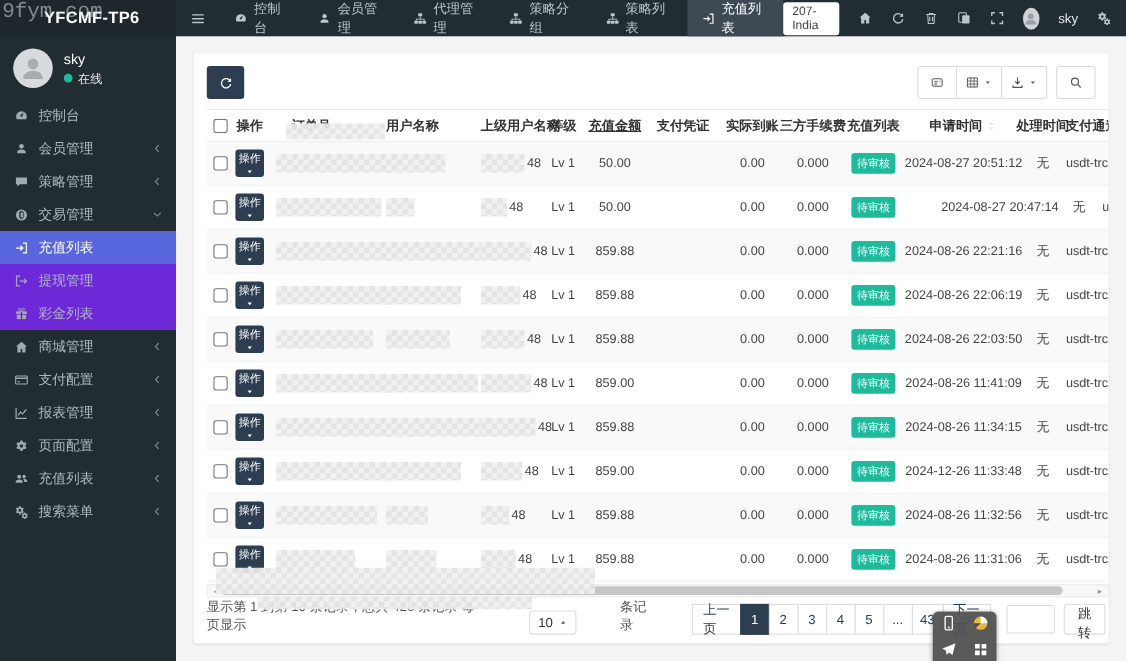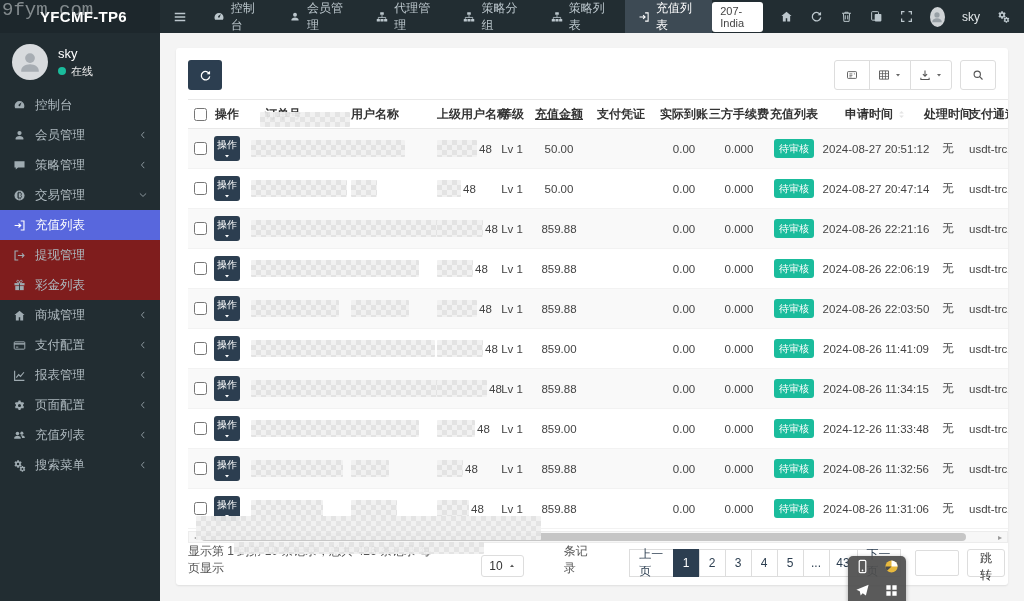--- a/index.html
+++ b/index.html
@@ -21,21 +21,21 @@
   .ustatus{color:#ececec;font-size:11px;display:flex;align-items:center;gap:5px;}
   .dot{width:8px;height:8px;border-radius:50%;background:#1abc9c;display:inline-block;}
   .sb-search{margin:6px 12px 12px;background:#3a4d55;border-radius:14px;height:26px;display:flex;
     align-items:center;padding:0 10px;color:#90a4ae;}
   .sb-search input{flex:1;background:transparent;border:none;outline:none;color:#cfd8dc;font-size:12px;width:90px;}
   .sb-search input::placeholder{color:#8fa3ad;}
   .menu{margin-top:2px;}
   .mi{height:30px;display:flex;align-items:center;gap:9px;padding:0 12px;color:#aeb9bf;font-size:12.5px;cursor:pointer;}
   .mi .ic{font-size:13px;width:14px;color:#9fabb1;}
   .mi .chev{margin-left:auto;font-size:10px;color:#8a959b;width:10px;}
-  .mi.child{background:#7f1d1d;}
+  .mi.child{background:#6d28d9;}
   .mi.active{background:#5867dd;color:#fff;}
   .mi.active .ic,.mi.active .chev{color:#fff;}
 
   
   .topbar{position:absolute;left:160px;top:0;right:0;height:33px;background:#222d32;display:flex;
     align-items:center;color:#bcc7cd;z-index:9;}
   .ham{width:42px;height:33px;display:flex;align-items:center;justify-content:center;cursor:pointer;font-size:14px;}
   .nav-tabs{display:flex;height:33px;}
   .nav-tab{display:flex;align-items:center;gap:6px;padding:0 13px;font-size:12px;color:#bcc7cd;cursor:pointer;}
   .nav-tab .ic{font-size:12px;}
@@ -628,21 +628,21 @@
               <div class="td a-c" style="width: 70px;"></div>
               <div class="td a-c" style="width: 56px;">
                 <span>0.00</span>
               </div>
               <div class="td a-c" style="width: 54px;">
                 <span>0.000</span>
               </div>
               <div class="td a-c" style="width: 56px;">
                 <span class="badge-status">待审核</span>
               </div>
-              <div class="td a-c" style="width: 108px;">
+              <div class="td a-c" style="width: 108px; margin-left: 33px;">
                 <span class="dt">2024-08-27 20:47:14</span>
               </div>
               <div class="td a-c" style="width: 36px;">
                 <span class="dt">无</span>
               </div>
               <div class="td a-l" style="width: 56px;">
                 <span class="dt">usdt-trc2</span>
               </div>
             </div>
             <div class="trow odd">

